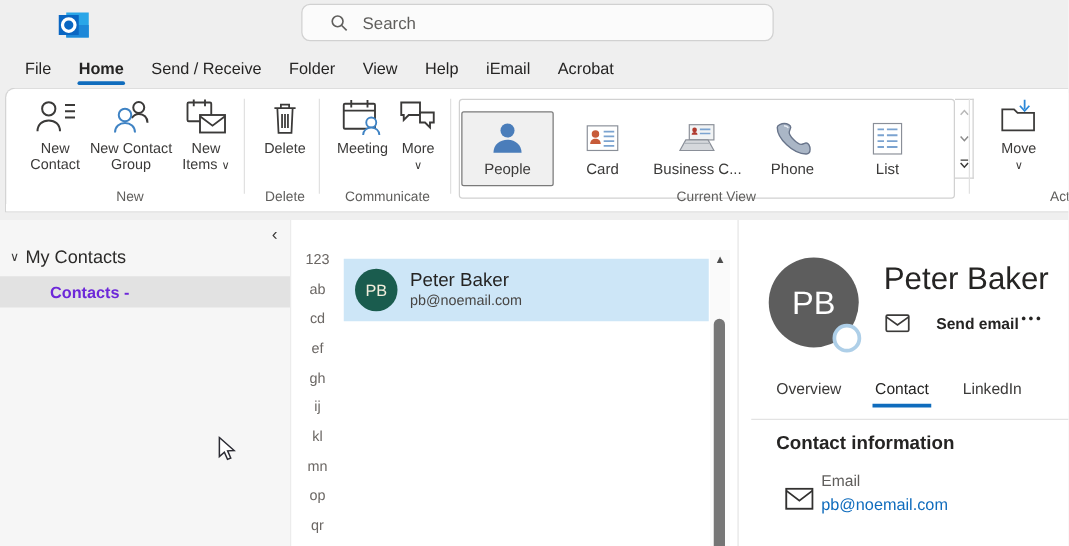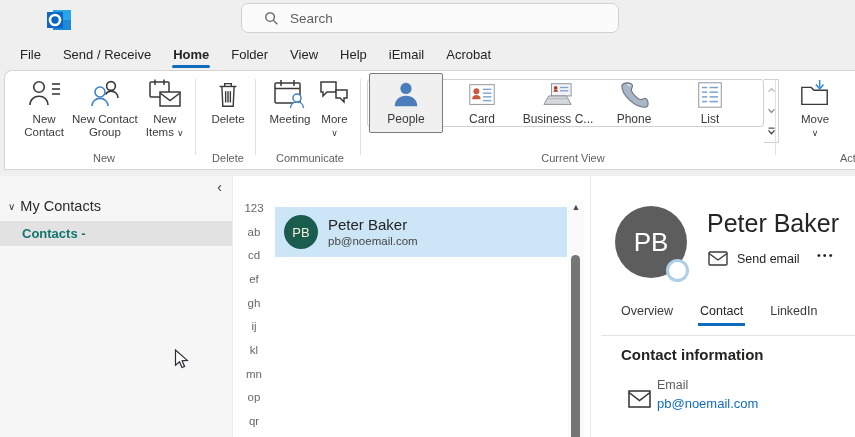--- a/index.html
+++ b/index.html
@@ -23,50 +23,50 @@
   .ribbon{position:absolute;top:70px;left:4px;right:0;height:100px;background:#fff;border:1px solid #d4d4d4;border-right:none;border-radius:8px 0 0 0;box-sizing:border-box;}
   .rgroup{position:absolute;top:4px;height:92px;}
   .rbuttons{display:flex;justify-content:center;height:72px;}
   .rbtn{display:flex;flex-direction:column;align-items:center;padding:3px 4px 0;border-radius:4px;}
   .rbtn svg{flex:0 0 auto;margin-bottom:3px;}
   .rbtn-label{font-size:11.5px;color:#3b3a39;line-height:13px;text-align:center;white-space:nowrap;}
   .chev{font-size:9px;color:#3b3a39;line-height:10px;}
   .rgroup-label{position:absolute;bottom:3px;left:0;right:0;text-align:center;font-size:11px;color:#5f5e5c;white-space:nowrap;}
   .rsep{position:absolute;top:8px;height:76px;width:1px;background:#e1e1e1;}
 
-  .gallery{position:absolute;left:0;top:4px;width:397px;height:48px;border:1px solid #d1d1d1;border-radius:3px;background:#fff;display:flex;align-items:center;box-sizing:border-box;}
+  .gallery{position:absolute;left:0;top:4px;width:397px;height:80px;border:1px solid #d1d1d1;border-radius:3px;background:#fff;display:flex;align-items:center;box-sizing:border-box;}
   .gallery-item{width:74px;height:60px;margin:0 1px;display:flex;flex-direction:column;align-items:center;justify-content:center;border:1px solid transparent;border-radius:2px;box-sizing:border-box;}
   .gallery-item.selected{background:#f0f0f0;border-color:#7a7a7a;}
   .glabel{font-size:12px;color:#3b3a39;margin-top:2px;white-space:nowrap;overflow:hidden;text-overflow:ellipsis;max-width:72px;}
   .gallery-scroll{position:absolute;left:397px;top:4px;width:15px;height:64px;border:1px solid #d1d1d1;border-left:none;display:flex;flex-direction:column;box-sizing:border-box;background:#fff;}
   .gs-btn{flex:1;display:flex;align-items:center;justify-content:center;}
 
   
   .sidebar{position:absolute;left:0;top:176px;width:233px;bottom:0;background:#f6f6f6;border-right:1px solid #ececec;box-sizing:border-box;}
   .sb-collapse{position:absolute;right:10px;top:3px;font-size:14px;color:#3b3a39;}
   .sb-header{position:absolute;left:8px;top:22px;display:flex;align-items:center;gap:5px;font-size:14.5px;color:#2b2a29;}
   .sb-chev{font-size:10px;color:#3b3a39;}
-  .sb-item{position:absolute;left:0;right:0;top:45px;height:25px;background:#e2e2e2;display:flex;align-items:center;padding-left:22px;font-size:13px;font-weight:bold;color:#0f766e;text-align:right;}
+  .sb-item{position:absolute;left:0;right:0;top:45px;height:25px;background:#e2e2e2;display:flex;align-items:center;padding-left:40px;font-size:13px;font-weight:bold;color:#6d28d9;text-align:right;}
 
   .list-pane{position:absolute;left:233px;top:176px;width:357px;bottom:0;background:#fff;}
   .alphabet{position:absolute;left:0;top:20px;width:42px;}
   .alpha-item{height:23.7px;display:flex;align-items:center;justify-content:center;font-size:11.5px;color:#6b6764;}
   .contact-row{position:absolute;left:42px;top:31px;width:292px;height:50px;background:#cde6f7;display:flex;align-items:center;padding-left:9px;box-sizing:border-box;}
   .avatar-sm{width:34px;height:34px;border-radius:50%;background:#1a5c4e;color:#f3eedd;font-size:13px;display:flex;align-items:center;justify-content:center;flex:0 0 auto;}
   .c-name{font-size:15px;color:#252423;line-height:19px;}
   .c-email{font-size:11.5px;color:#484644;line-height:15px;}
   .list-scrollbar{position:absolute;right:6px;top:24px;width:16px;bottom:0;background:#fafafa;}
   .ls-up{position:absolute;top:2px;left:0;right:0;text-align:center;font-size:9px;color:#4d4d4d;}
   .ls-thumb{position:absolute;top:55px;bottom:-5px;left:3px;width:9px;background:#757575;border-radius:5px;}
 
   .detail-pane{position:absolute;left:590px;top:176px;right:0;bottom:0;background:#fff;border-left:1px solid #e8e8e8;box-sizing:border-box;}
   .avatar-lg{position:absolute;left:24px;top:30px;width:72px;height:72px;border-radius:50%;background:#5d5d5d;color:#fff;font-size:26px;display:flex;align-items:center;justify-content:center;}
   .presence{position:absolute;left:75px;top:83px;width:17px;height:17px;border-radius:50%;background:#fff;border:3px solid #aecfe8;}
   .d-name{position:absolute;left:116px;top:33px;font-size:25px;color:#252423;}
-  .d-send{position:absolute;left:117px;top:75px;display:flex;align-items:center;gap:9px;font-size:12.5px;color:#252423;}
+  .d-send{position:absolute;left:117px;top:75px;display:flex;align-items:center;gap:21px;font-size:12.5px;color:#252423;font-weight:bold;}
   .d-more{position:absolute;left:226px;top:73px;font-size:11px;letter-spacing:2px;color:#252423;}
   .d-tabs{position:absolute;left:30px;top:128px;display:flex;gap:27px;font-size:12.5px;color:#3b3a39;}
   .d-tab{padding-bottom:8px;position:relative;}
   .d-tab.active{color:#252423;}
   .d-tab.active::after{content:"";position:absolute;left:-2px;right:-2px;bottom:0;height:3px;background:#0f6cbd;}
   .d-divider{position:absolute;left:10px;right:0;top:159px;height:1px;background:#e3e3e3;}
   .d-section{position:absolute;left:30px;top:170px;font-size:15px;font-weight:bold;color:#252423;}
   .d-mail-icon{position:absolute;left:37px;top:214px;}
   .d-email-label{position:absolute;left:66px;top:202px;font-size:12.5px;color:#605e5c;}
   .d-email-link{position:absolute;left:66px;top:220px;font-size:13px;color:#0f6cbd;}
@@ -89,22 +89,22 @@
       <svg width="15" height="15" viewBox="0 0 16 16">
         <circle cx="6.5" cy="6.5" r="4.6" fill="none" stroke="#5f5e5c" stroke-width="1.4"></circle>
         <line x1="10" y1="10" x2="14.2" y2="14.2" stroke="#5f5e5c" stroke-width="1.4"></line>
       </svg>
       <input type="text" placeholder="Search" style="">
     </div>
   </div>
 
   <div class="menubar">
     <div class="menu-tab">File</div>
+    <div class="menu-tab active">Home</div>
     <div class="menu-tab">Send / Receive</div>
-    <div class="menu-tab active">Home</div>
     <div class="menu-tab">Folder</div>
     <div class="menu-tab">View</div>
     <div class="menu-tab">Help</div>
     <div class="menu-tab">iEmail</div>
     <div class="menu-tab">Acrobat</div>
   </div>
 
   <div class="ribbon">
 
     <div class="rgroup" style="left:8px;width:182px;">

